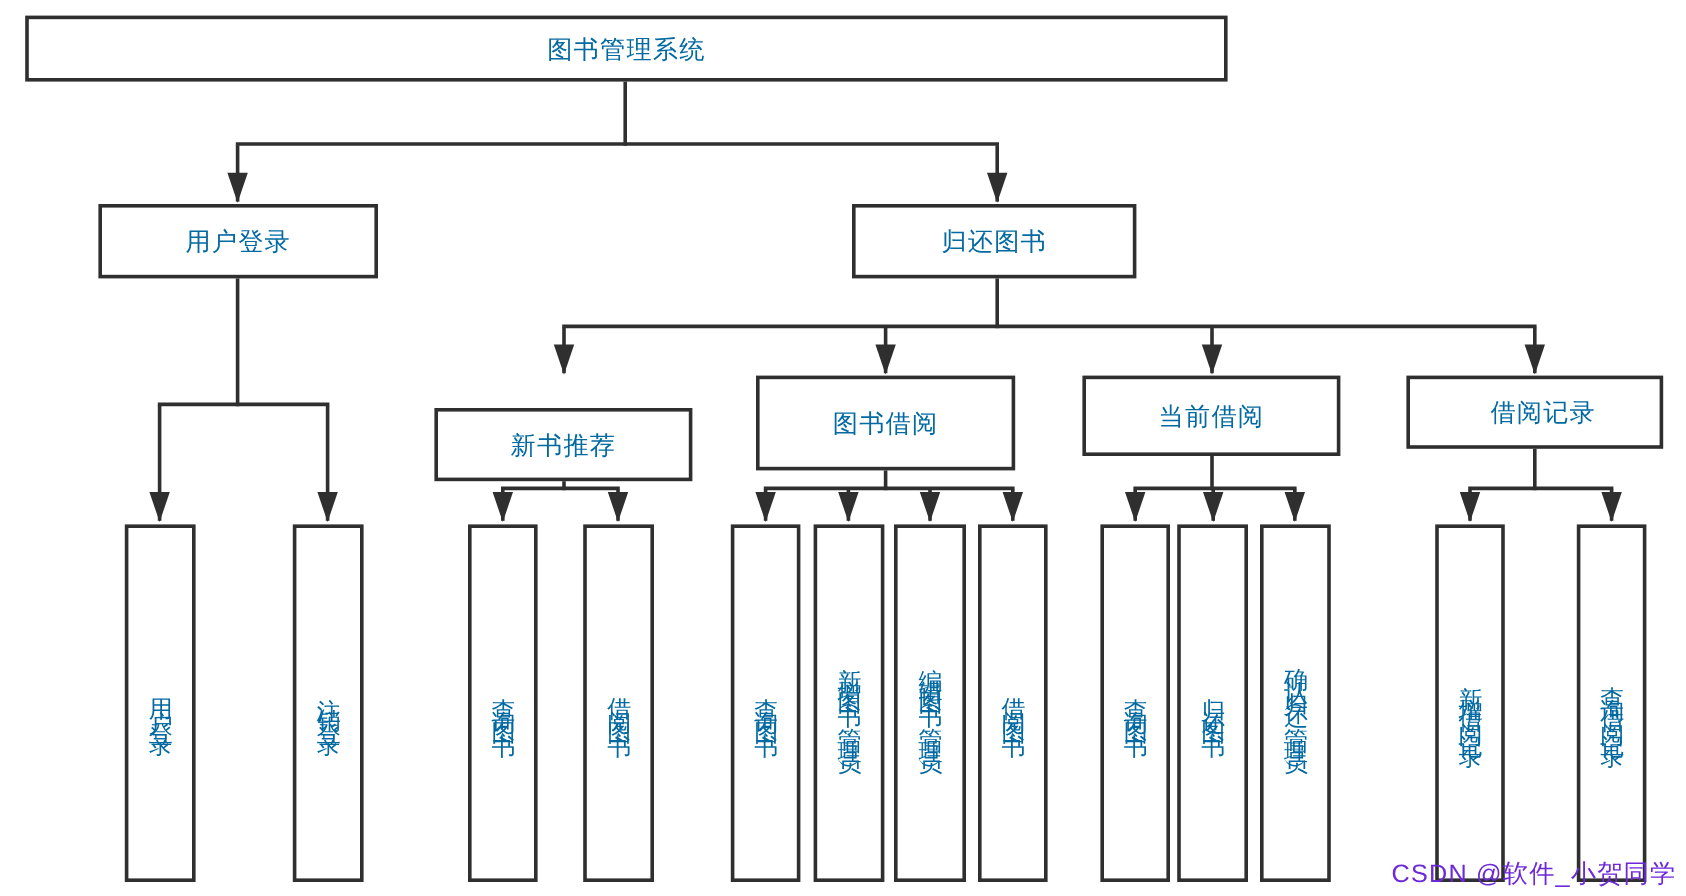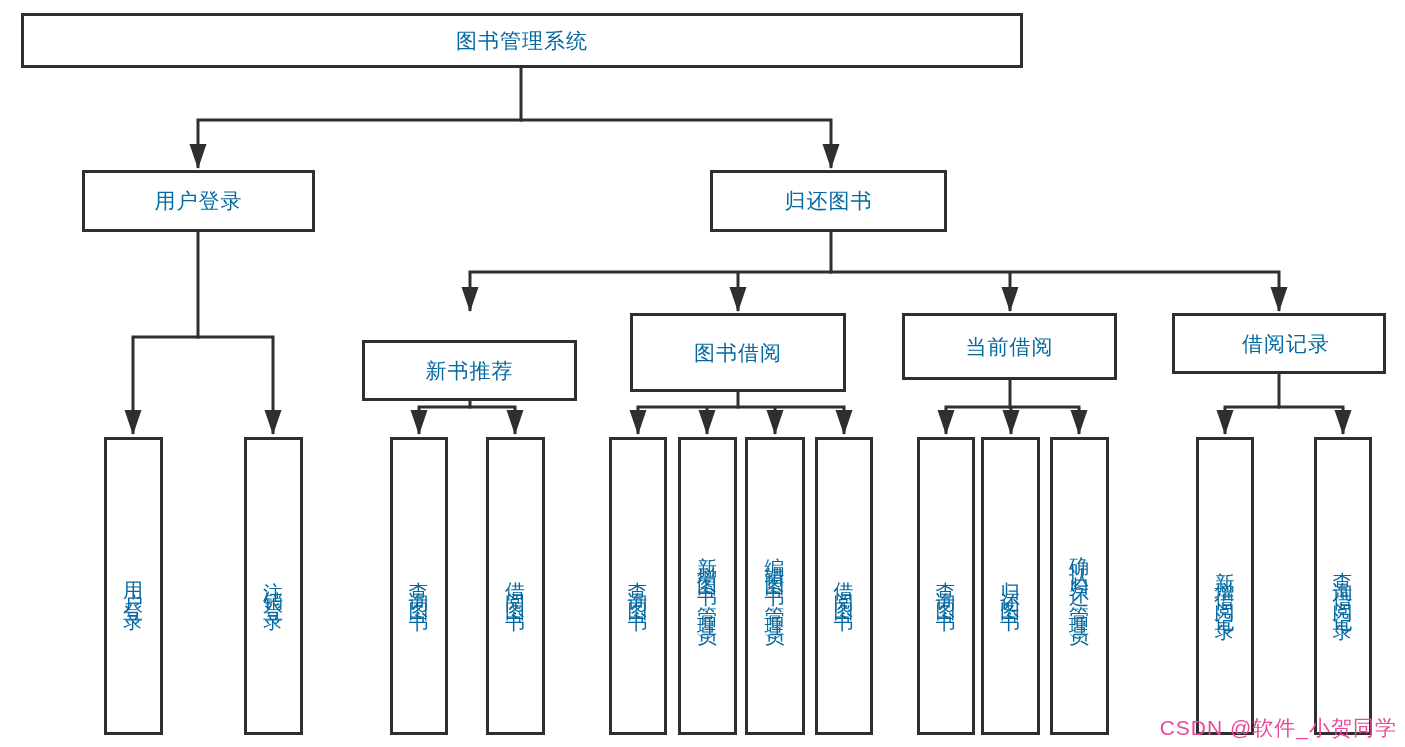--- a/index.html
+++ b/index.html
@@ -46,21 +46,21 @@
     text-orientation: mixed;
     letter-spacing: 10px;
     line-height: 1;
     white-space: nowrap;
   }
   .watermark {
     position: absolute;
     right: 8px;
     bottom: 5px;
     font-size: 21px;
-    color: #ec4899;
+    color: #6d28d9;
     letter-spacing: 1px;
     z-index: 3;
     white-space: nowrap;
   }
 </style>
 </head>
 <body>
 
 <div id="canvas">
 

